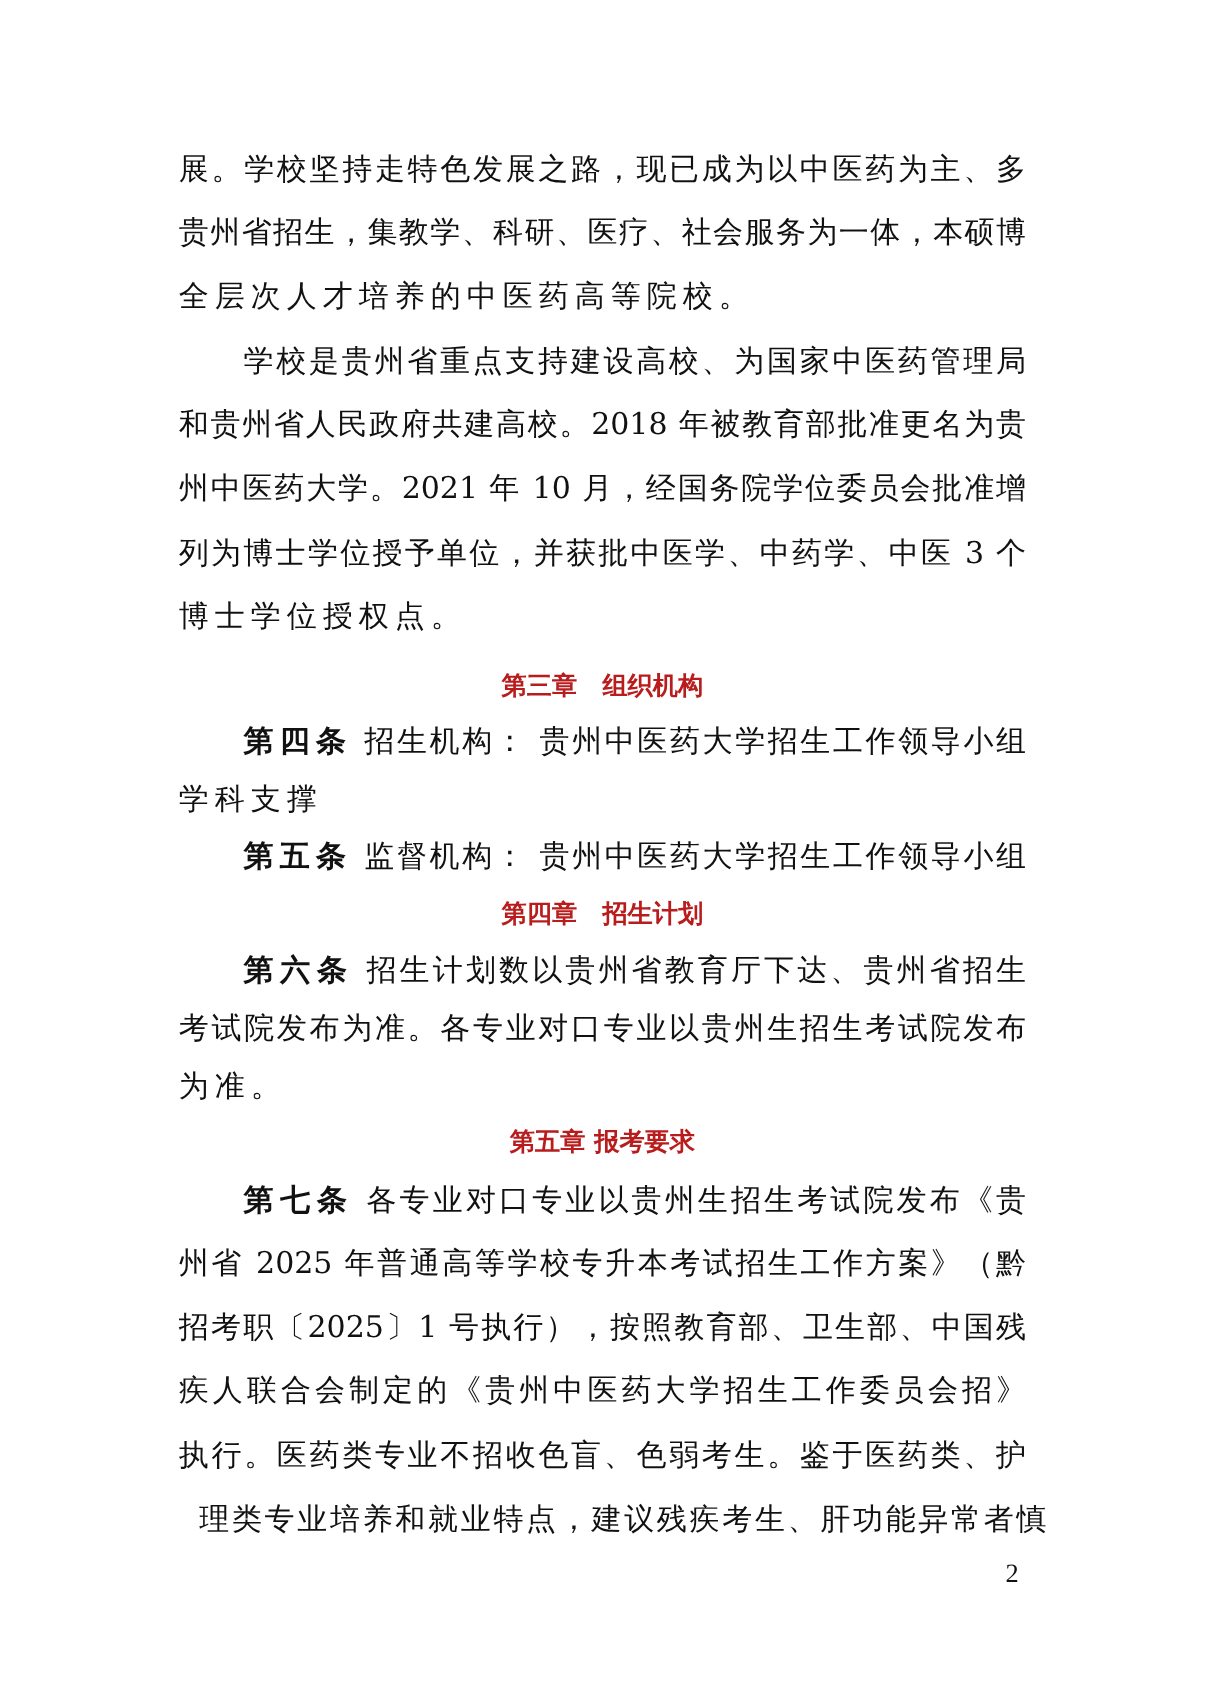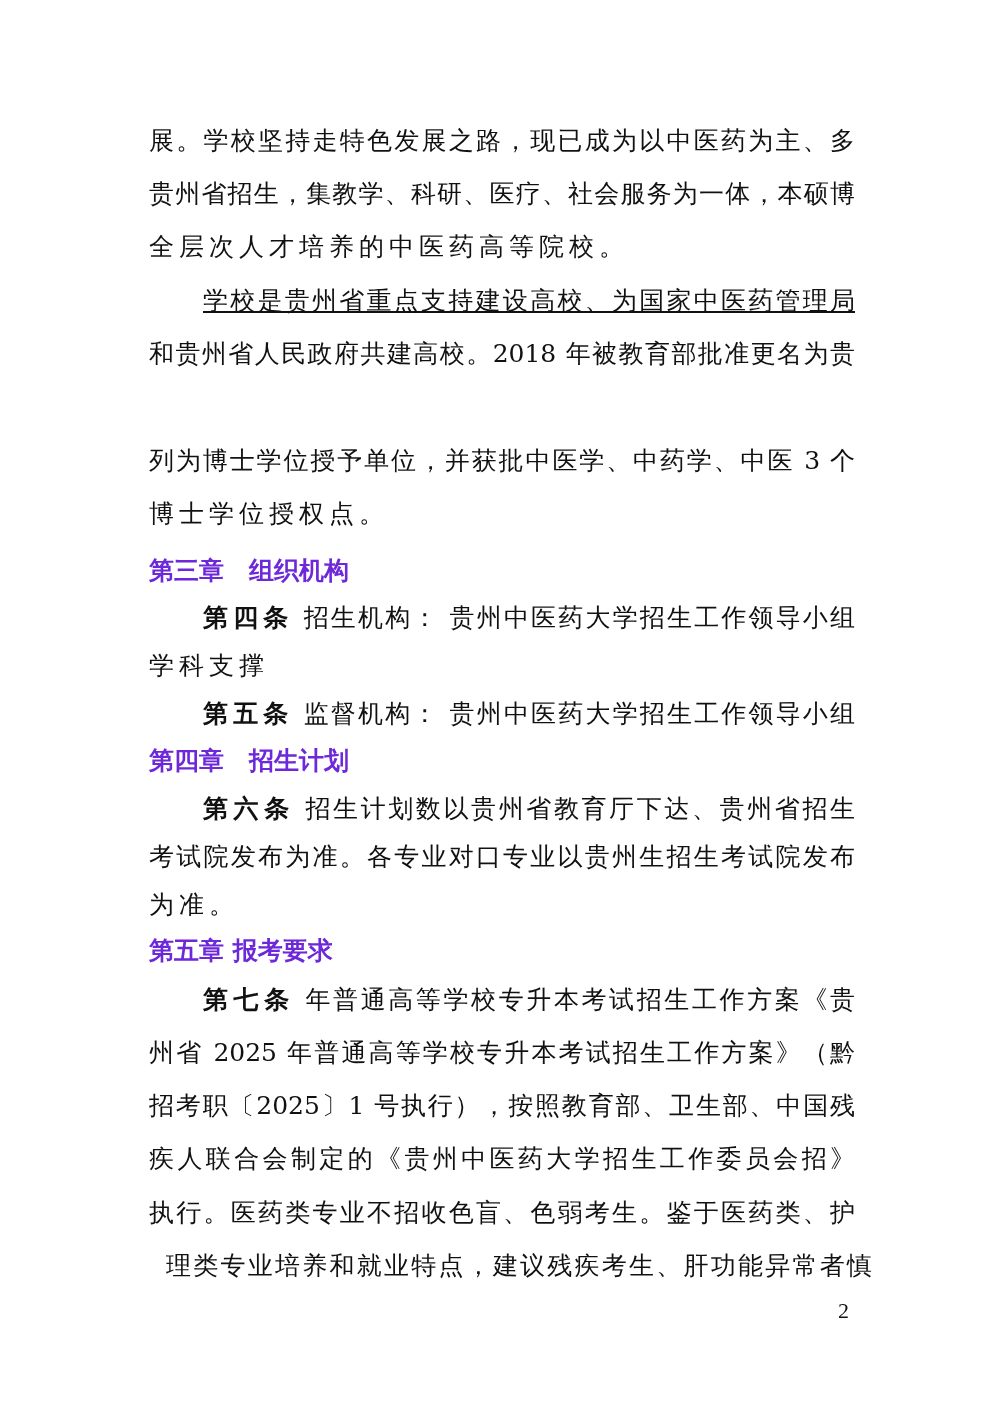--- a/index.html
+++ b/index.html
@@ -42,24 +42,25 @@
       left: 203px;
       width: 652px;
     }
     .heading {
       position: absolute;
       left: 149px;
       width: 706px;
       height: 36px;
       font-family: "DejaVu Sans", "Liberation Sans", sans-serif;
       font-weight: bold;
-      font-size: 25px;
+      font-size: 21px;
       line-height: 36px;
+      text-align: center;
       white-space: pre;
-      color: #6d28d9;
+      color: #b91c1c;
     }
     .article-label {
       font-family: "DejaVu Sans", "Liberation Sans", sans-serif;
       font-weight: bold;
       letter-spacing: 3px;
     }
     .page-number {
       position: absolute;
       left: 838px;
       top: 1298px;
@@ -71,22 +72,23 @@
   </style>
 </head>
 <body>
 
 <div class="page">
 
   <div class="line" style="top:124px;">展。学校坚持走特色发展之路，现已成为以中医药为主、多</div>
   <div class="line" style="top:177px;">贵州省招生，集教学、科研、医疗、社会服务为一体，本硕博</div>
   <div class="line short" style="top:230px;">全层次人才培养的中医药高等院校。</div>
 
-  <div class="line indent" style="top:284px;text-decoration:underline;">学校是贵州省重点支持建设高校、为国家中医药管理局</div>
+  <div class="line indent" style="top:284px;">学校是贵州省重点支持建设高校、为国家中医药管理局</div>
   <div class="line" style="top:337px;">和贵州省人民政府共建高校。2018 年被教育部批准更名为贵</div>
+  <div class="line" style="top:390px;">州中医药大学。2021 年 10 月，经国务院学位委员会批准增</div>
   <div class="line" style="top:444px;">列为博士学位授予单位，并获批中医学、中药学、中医 3 个</div>
   <div class="line short" style="top:497px;">博士学位授权点。</div>
 
   <div class="heading" style="top:553px;">第三章　组织机构</div>
 
   <div class="line indent" style="top:601px;">
     <span class="article-label">第四条</span>&nbsp;<span>招生机构： 贵州中医药大学招生工作领导小组</span>
   </div>
   <div class="line short" style="top:649px;">学科支撑</div>
 
@@ -98,21 +100,21 @@
 
   <div class="line indent" style="top:792px;">
     <span class="article-label">第六条</span>&nbsp;<span>招生计划数以贵州省教育厅下达、贵州省招生</span>
   </div>
   <div class="line" style="top:840px;">考试院发布为准。各专业对口专业以贵州生招生考试院发布</div>
   <div class="line short" style="top:888px;">为准。</div>
 
   <div class="heading" style="top:933px;">第五章 报考要求</div>
 
   <div class="line indent" style="top:983px;">
-    <span class="article-label">第七条</span>&nbsp;<span>年普通高等学校专升本考试招生工作方案《贵</span>
+    <span class="article-label">第七条</span>&nbsp;<span>各专业对口专业以贵州生招生考试院发布《贵</span>
   </div>
   <div class="line" style="top:1036px;">州省 2025 年普通高等学校专升本考试招生工作方案》（黔</div>
   <div class="line" style="top:1089px;">招考职〔2025〕1 号执行），按照教育部、卫生部、中国残</div>
   <div class="line" style="top:1142px;">疾人联合会制定的《贵州中医药大学招生工作委员会招》</div>
   <div class="line" style="top:1196px;">执行。医药类专业不招收色盲、色弱考生。鉴于医药类、护</div>
   <div class="line" style="top:1249px;margin-left:17px;">理类专业培养和就业特点，建议残疾考生、肝功能异常者慎</div>
 
   <div class="page-number">2</div>
 </div>
 

